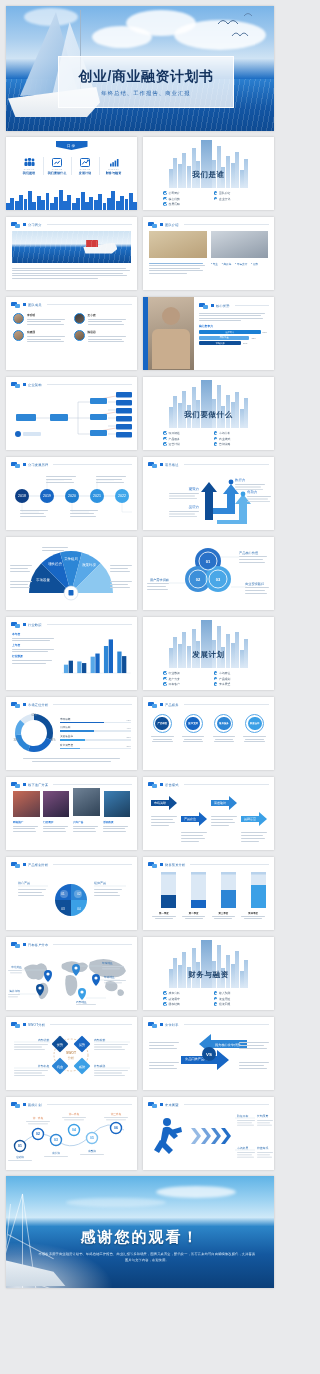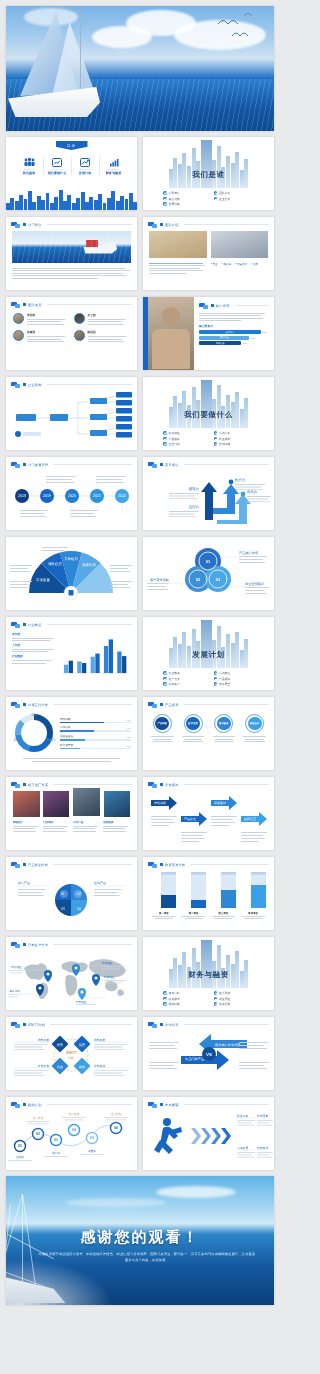--- a/index.html
+++ b/index.html
@@ -69,21 +69,21 @@
     position:absolute;left:52px;top:50px;width:176px;height:52px;
     background:rgba(248,250,252,.80);
     border:1px solid rgba(255,255,255,.9);
     display:flex;flex-direction:column;align-items:center;justify-content:center;gap:4px;
   }
   .cover-title{font-size:14px;font-weight:bold;color:#14335e;letter-spacing:.5px;}
   .cover-sub{font-size:5.4px;color:#1f5fa8;letter-spacing:1px;}
 
   
   .closing{
-    margin:6px;height:129px;position:relative;overflow:hidden;
+    margin:6px;height:112px;position:relative;overflow:hidden;
     background:linear-gradient(#5fb3e6 0%,#9ed3f2 22%,#cfe9f8 37%,#2d86c9 45%,#14589f 70%,#0b3f79 100%);
   }
   .closing .sky-cloud{position:absolute;background:rgba(255,255,255,.7);border-radius:50%;filter:blur(1.6px);}
   .closing .rig{position:absolute;left:0;top:18px;width:60px;height:134px;}
   .closing .rig i{position:absolute;background:rgba(255,255,255,.55);transform-origin:top left;}
   .wake{position:absolute;left:0;bottom:0;width:120px;height:52px;
     background:radial-gradient(ellipse at 10% 100%,rgba(255,255,255,.85),rgba(255,255,255,0) 62%);}
   .deck{position:absolute;left:-4px;bottom:2px;width:66px;height:34px;
     background:linear-gradient(#f2f6fa,#cdd9e4);
     clip-path:polygon(0 22%,78% 58%,96% 100%,0 100%);}
@@ -148,20 +148,24 @@
     <div class="sea"></div>
     <div class="sail"></div>
     <div class="sail2"></div>
     <div class="mast"></div>
     <div class="boat"></div>
     <svg style="position:absolute;right:12px;top:6px;" width="48" height="34" viewBox="0 0 48 34">
       <path d="M4 12 q5 -7 10 0 q5 -7 10 0" stroke="#4c6e96" stroke-width="1" fill="none"></path>
       <path d="M18 24 q4 -6 8 0 q4 -6 8 0" stroke="#4c6e96" stroke-width=".9" fill="none"></path>
       <path d="M30 4 q4 -5 8 0" stroke="#5a7ca4" stroke-width=".8" fill="none"></path>
     </svg>
+    <div class="cover-plate">
+      <div class="cover-title">创业/商业融资计划书</div>
+      <div class="cover-sub">年终总结、工作报告、商业汇报</div>
+    </div>
   </div>
 
   <div class="grid">
 
     <div class="slide">
       <div class="cont-tag">目录</div>
       <div class="cont-items">
         <div class="cont-item">
           <div class="ci">
             <svg width="11" height="9" viewBox="0 0 11 9">

